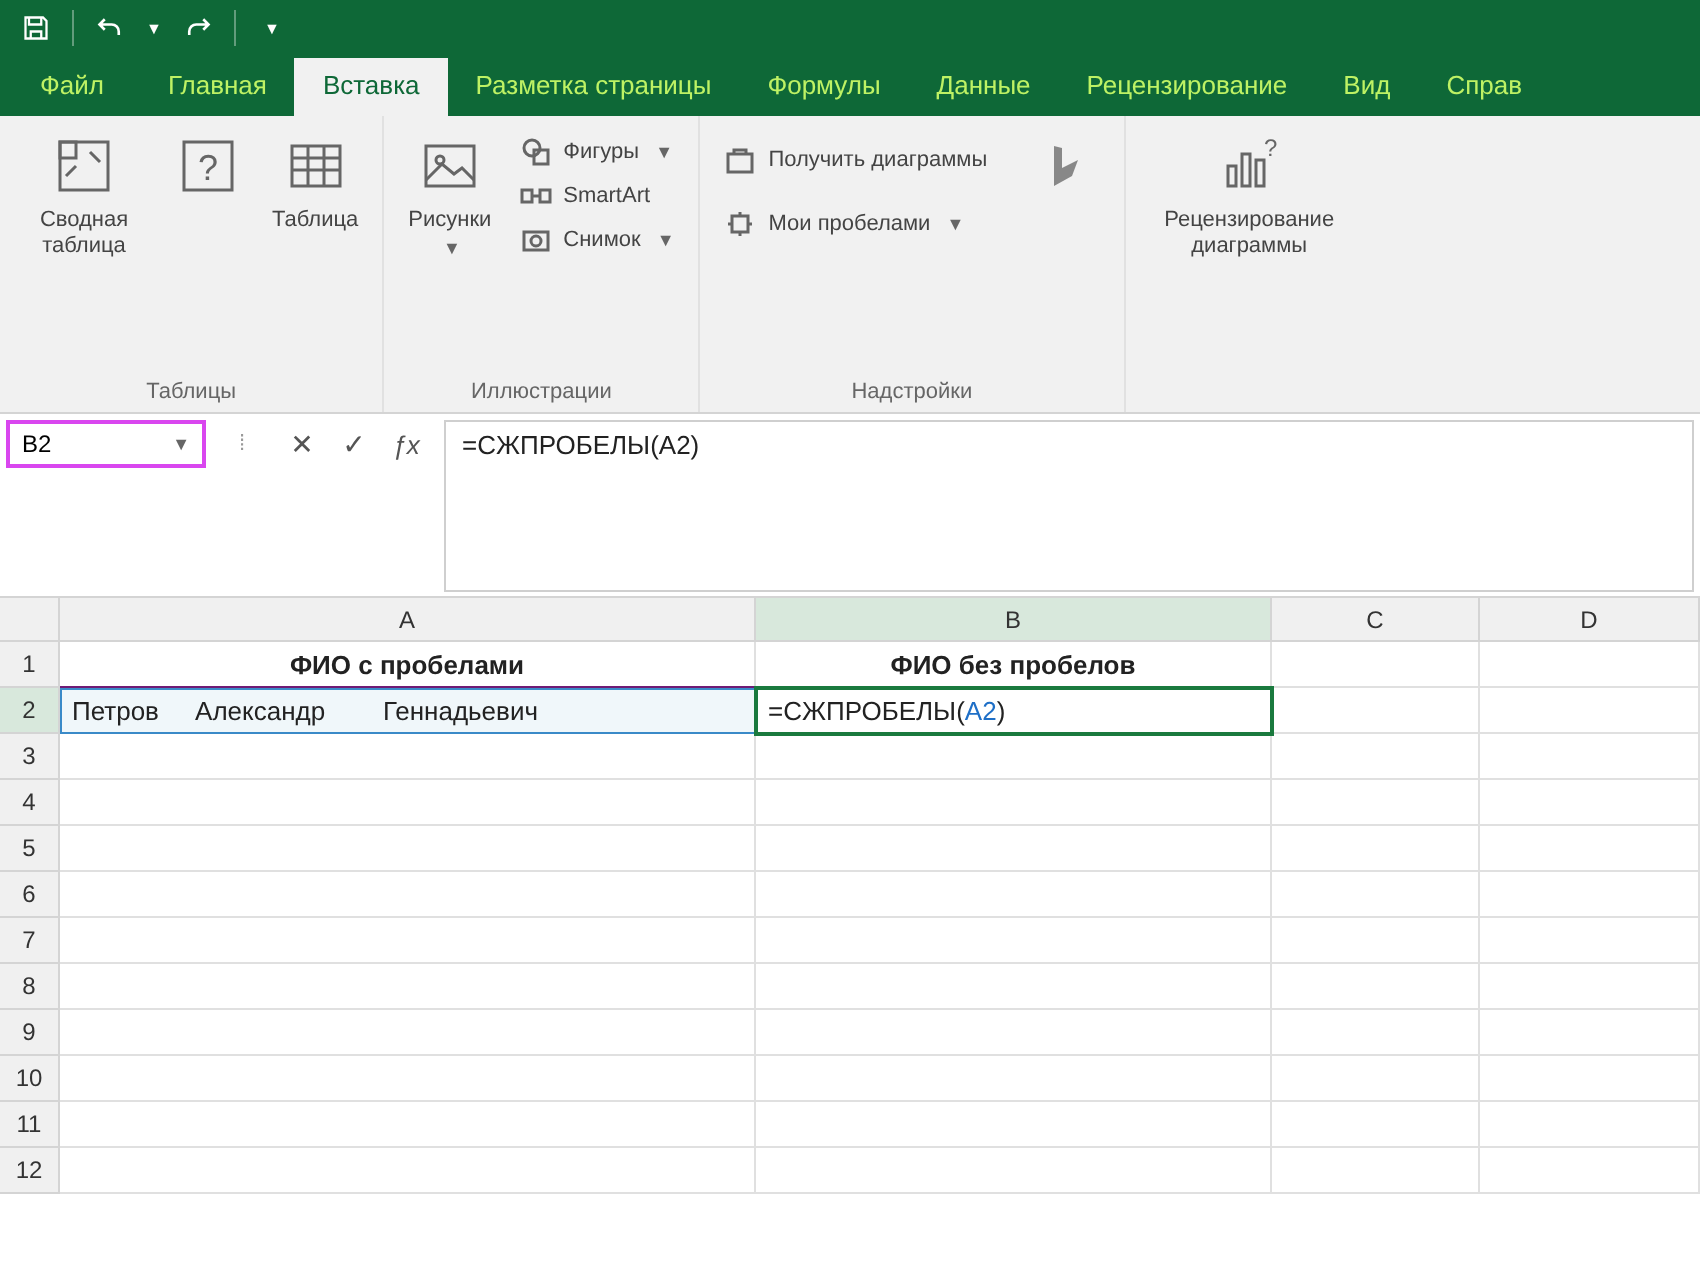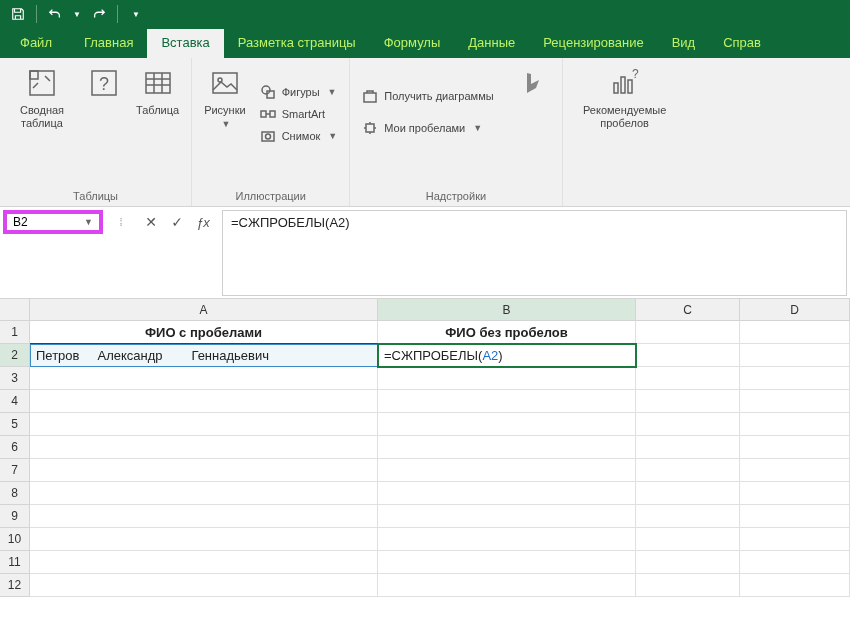--- a/index.html
+++ b/index.html
@@ -18,28 +18,28 @@
 .tab:first-child { padding-left: 18px; padding-right: 18px; }
 
 
 .ribbon { height: 149px; background: #f1f1f1; border-bottom: 1px solid #d4d4d4; display: flex; position: relative; }
 .ribbon-group { border-right: 1px solid #e1e1e1; padding: 4px 6px 0; display: flex; flex-direction: column; }
 .ribbon-group .controls { flex: 1; display: flex; align-items: flex-start; gap: 2px; padding-top: 2px; }
 .ribbon-group .label { text-align: center; font-size: 11px; color: #666; padding: 2px 0 4px; }
 .big-btn { display: flex; flex-direction: column; align-items: center; justify-content: flex-start; padding: 2px 6px; gap: 2px; min-width: 48px; text-align: center; }
 .big-btn .icon { width: 34px; height: 34px; display: flex; align-items: center; justify-content: center; margin-bottom: 2px; }
 .big-btn .txt { font-size: 11px; color: #444; line-height: 13px; }
-.small-stack { display: flex; flex-direction: column; gap: 2px; padding: 2px 4px; margin-top: 16px; }
+.small-stack { display: flex; flex-direction: column; gap: 2px; padding: 2px 4px; }
 .small-btn { display: flex; align-items: center; gap: 6px; font-size: 11px; color: #444; padding: 2px 2px; white-space: nowrap; }
 .small-btn .icon { width: 16px; height: 16px; display: flex; align-items: center; justify-content: center; }
 .drop-arrow { font-size: 9px; color: #666; margin-left: 2px; }
 
 
 .formula-row { display: flex; align-items: flex-start; border-bottom: 1px solid #d4d4d4; background: #fff; height: 92px; }
-.namebox { width: 100px; height: 24px; border: 4px solid #d946ef; margin: 3px 0 3px 3px; display: flex; align-items: center; padding: 0 6px; font-size: 12px; justify-content: space-between; }
+.namebox { width: 100px; height: 24px; border: 2px solid #d946ef; margin: 3px 0 3px 3px; display: flex; align-items: center; padding: 0 6px; font-size: 12px; justify-content: space-between; }
 .namebox .dd { font-size: 9px; color: #666; }
 .fb-sep { width: 35px; height: 24px; border-left: none; display: flex; align-items: center; justify-content: center; margin-top: 3px; }
 .fb-sep .vdots { color: #999; font-size: 11px; letter-spacing: -1px; }
 .fb-btn { width: 26px; height: 24px; display: flex; align-items: center; justify-content: center; color: #555; font-size: 14px; margin-top: 3px; }
 .fb-btn.fx { font-style: italic; font-size: 13px; }
 .formula-input { flex: 1; height: 86px; border: 1px solid #cfcfcf; margin: 3px 3px 3px 6px; padding: 4px 8px; font-size: 13px; color: #222; background: #fff; }
 
 
 .grid { position: relative; }
 .col-headers { display: flex; height: 22px; background: #f0f0f0; border-bottom: 1px solid #d4d4d4; }
@@ -222,21 +222,21 @@
     <div class="controls">
       <div class="big-btn">
         <div class="icon">
           <svg width="30" height="30" viewBox="0 0 30 30">
               <rect x="4" y="15" width="4" height="10" class="ico-gray"></rect>
               <rect x="11" y="9" width="4" height="16" class="ico-gray"></rect>
               <rect x="18" y="12" width="4" height="13" class="ico-gray"></rect>
               <text x="22" y="10" font-size="12" fill="#666">?</text>
             </svg>
         </div>
-        <div class="txt" style="width:100px">Рекомендуемые пробелов</div>
+        <div class="txt" style="width:100px">Рецензирование диаграммы</div>
       </div>
     </div>
     <div class="label"></div>
   </div>
 </div>
 
 <div class="formula-row">
   <div class="namebox">
     <span>B2</span>
     <span class="dd">▼</span>

